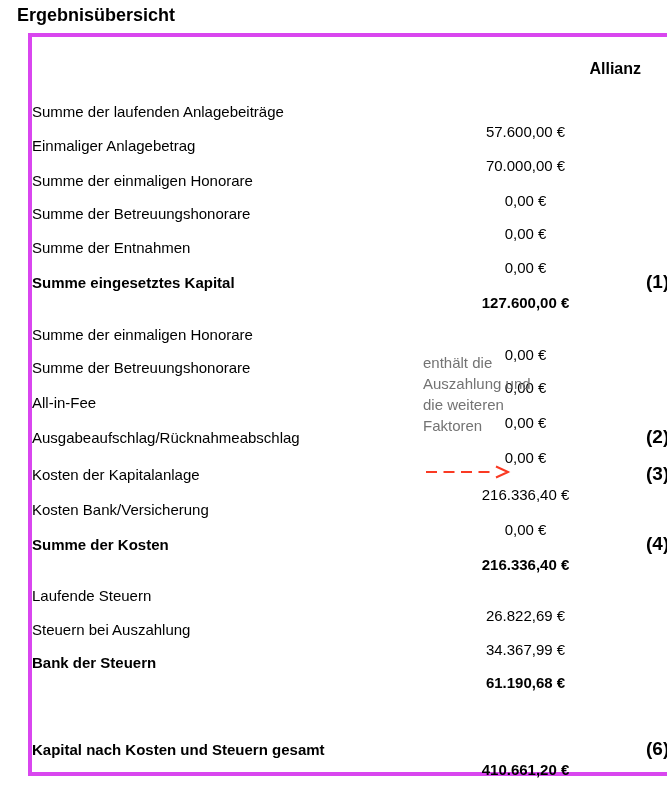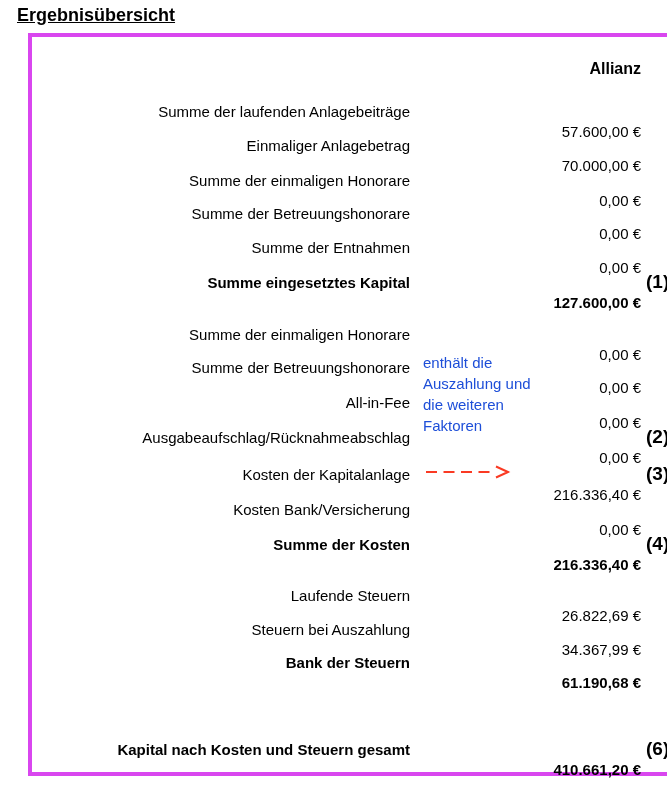--- a/index.html
+++ b/index.html
@@ -13,21 +13,20 @@
     color: #000000;
     position: relative;
   }
   .page-title {
     position: absolute;
     left: 17px;
     top: 5px;
     font-size: 18px;
     font-weight: bold;
     white-space: nowrap;
-    text-decoration: underline;
   }
   .result-box {
     position: absolute;
     left: 28px;
     top: 33px;
     width: 653px;
     height: 735px;
     border: 4px solid #d946ef;
     box-sizing: content-box;
     background: #ffffff;
@@ -50,44 +49,43 @@
     position: absolute;
     left: 0;
     width: 653px;
     height: 20px;
     display: flex;
     align-items: center;
     font-size: 15px;
   }
   .row .label {
     width: 378px;
-    text-align: right;
     white-space: nowrap;
   }
   .row .value {
     flex: 1;
-    text-align: right;
+    text-align: center;
     white-space: nowrap;
     margin-top: 40px;
   }
   .row .marker {
     width: 44px;
     box-sizing: border-box;
     padding-left: 5px;
     font-size: 19px;
     font-weight: bold;
     white-space: nowrap;
   }
   .row.bold .label, .row.bold .value { font-weight: bold; }
   .annotation {
     position: absolute;
     left: 391px;
     top: 315px;
     width: 150px;
-    color: #1d4ed8;
+    color: #737373;
     font-size: 15px;
     line-height: 21px;
   }
   .annotation div { white-space: nowrap; }
   .dashed-arrow {
     position: absolute;
     left: 393px;
     top: 428px;
     width: 88px;
     height: 14px;

